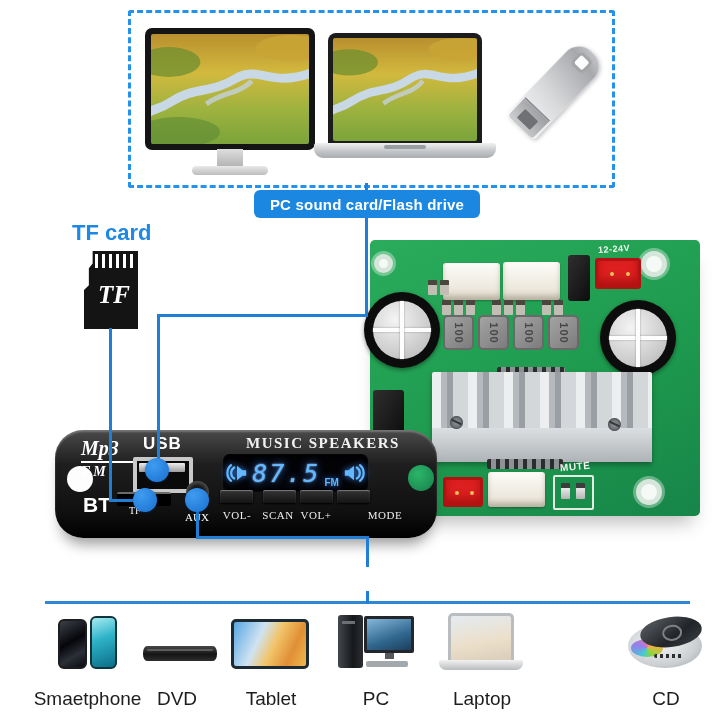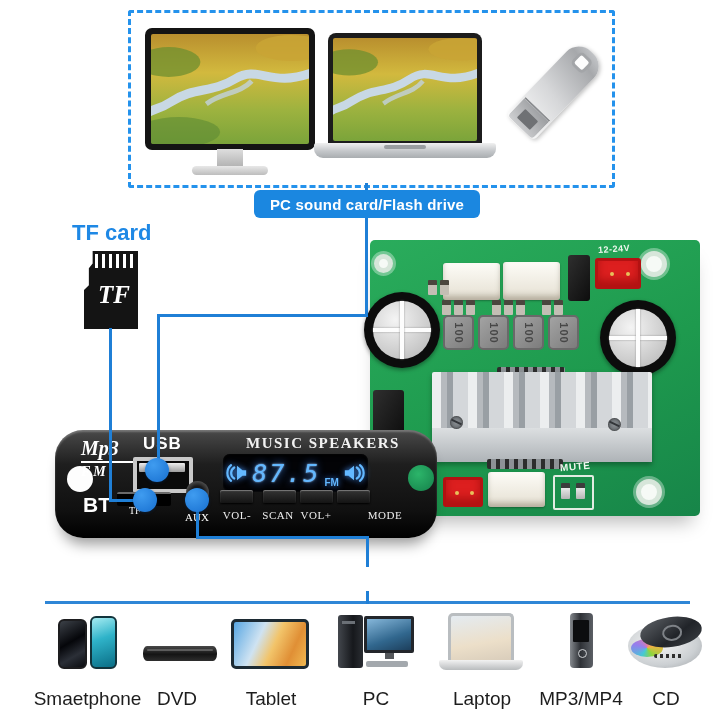--- a/index.html
+++ b/index.html
@@ -396,26 +396,20 @@
   </div>
 
   <div class="dev" style="left:438px;width:88px;">
     <div class="dev-icon">
       <div class="lap2-screen"></div>
         <div class="lap2-base"></div>
     </div>
     <div class="dev-label">Laptop</div>
   </div>
 
-  <div class="dev" style="left:536px;width:90px;">
-    <div class="dev-icon">
-        <div class="mp3body"></div>
-      </div>
-    <div class="dev-label">MP3/MP4</div>
-  </div>
 
   <div class="dev" style="left:628px;width:76px;">
     <div class="dev-icon">
       <div class="cd-base"></div>
         <div class="cd-shine"></div>
         <div class="cd-lid"></div>
         <div class="cd-dots"></div>
     </div>
     <div class="dev-label">CD</div>
   </div>

